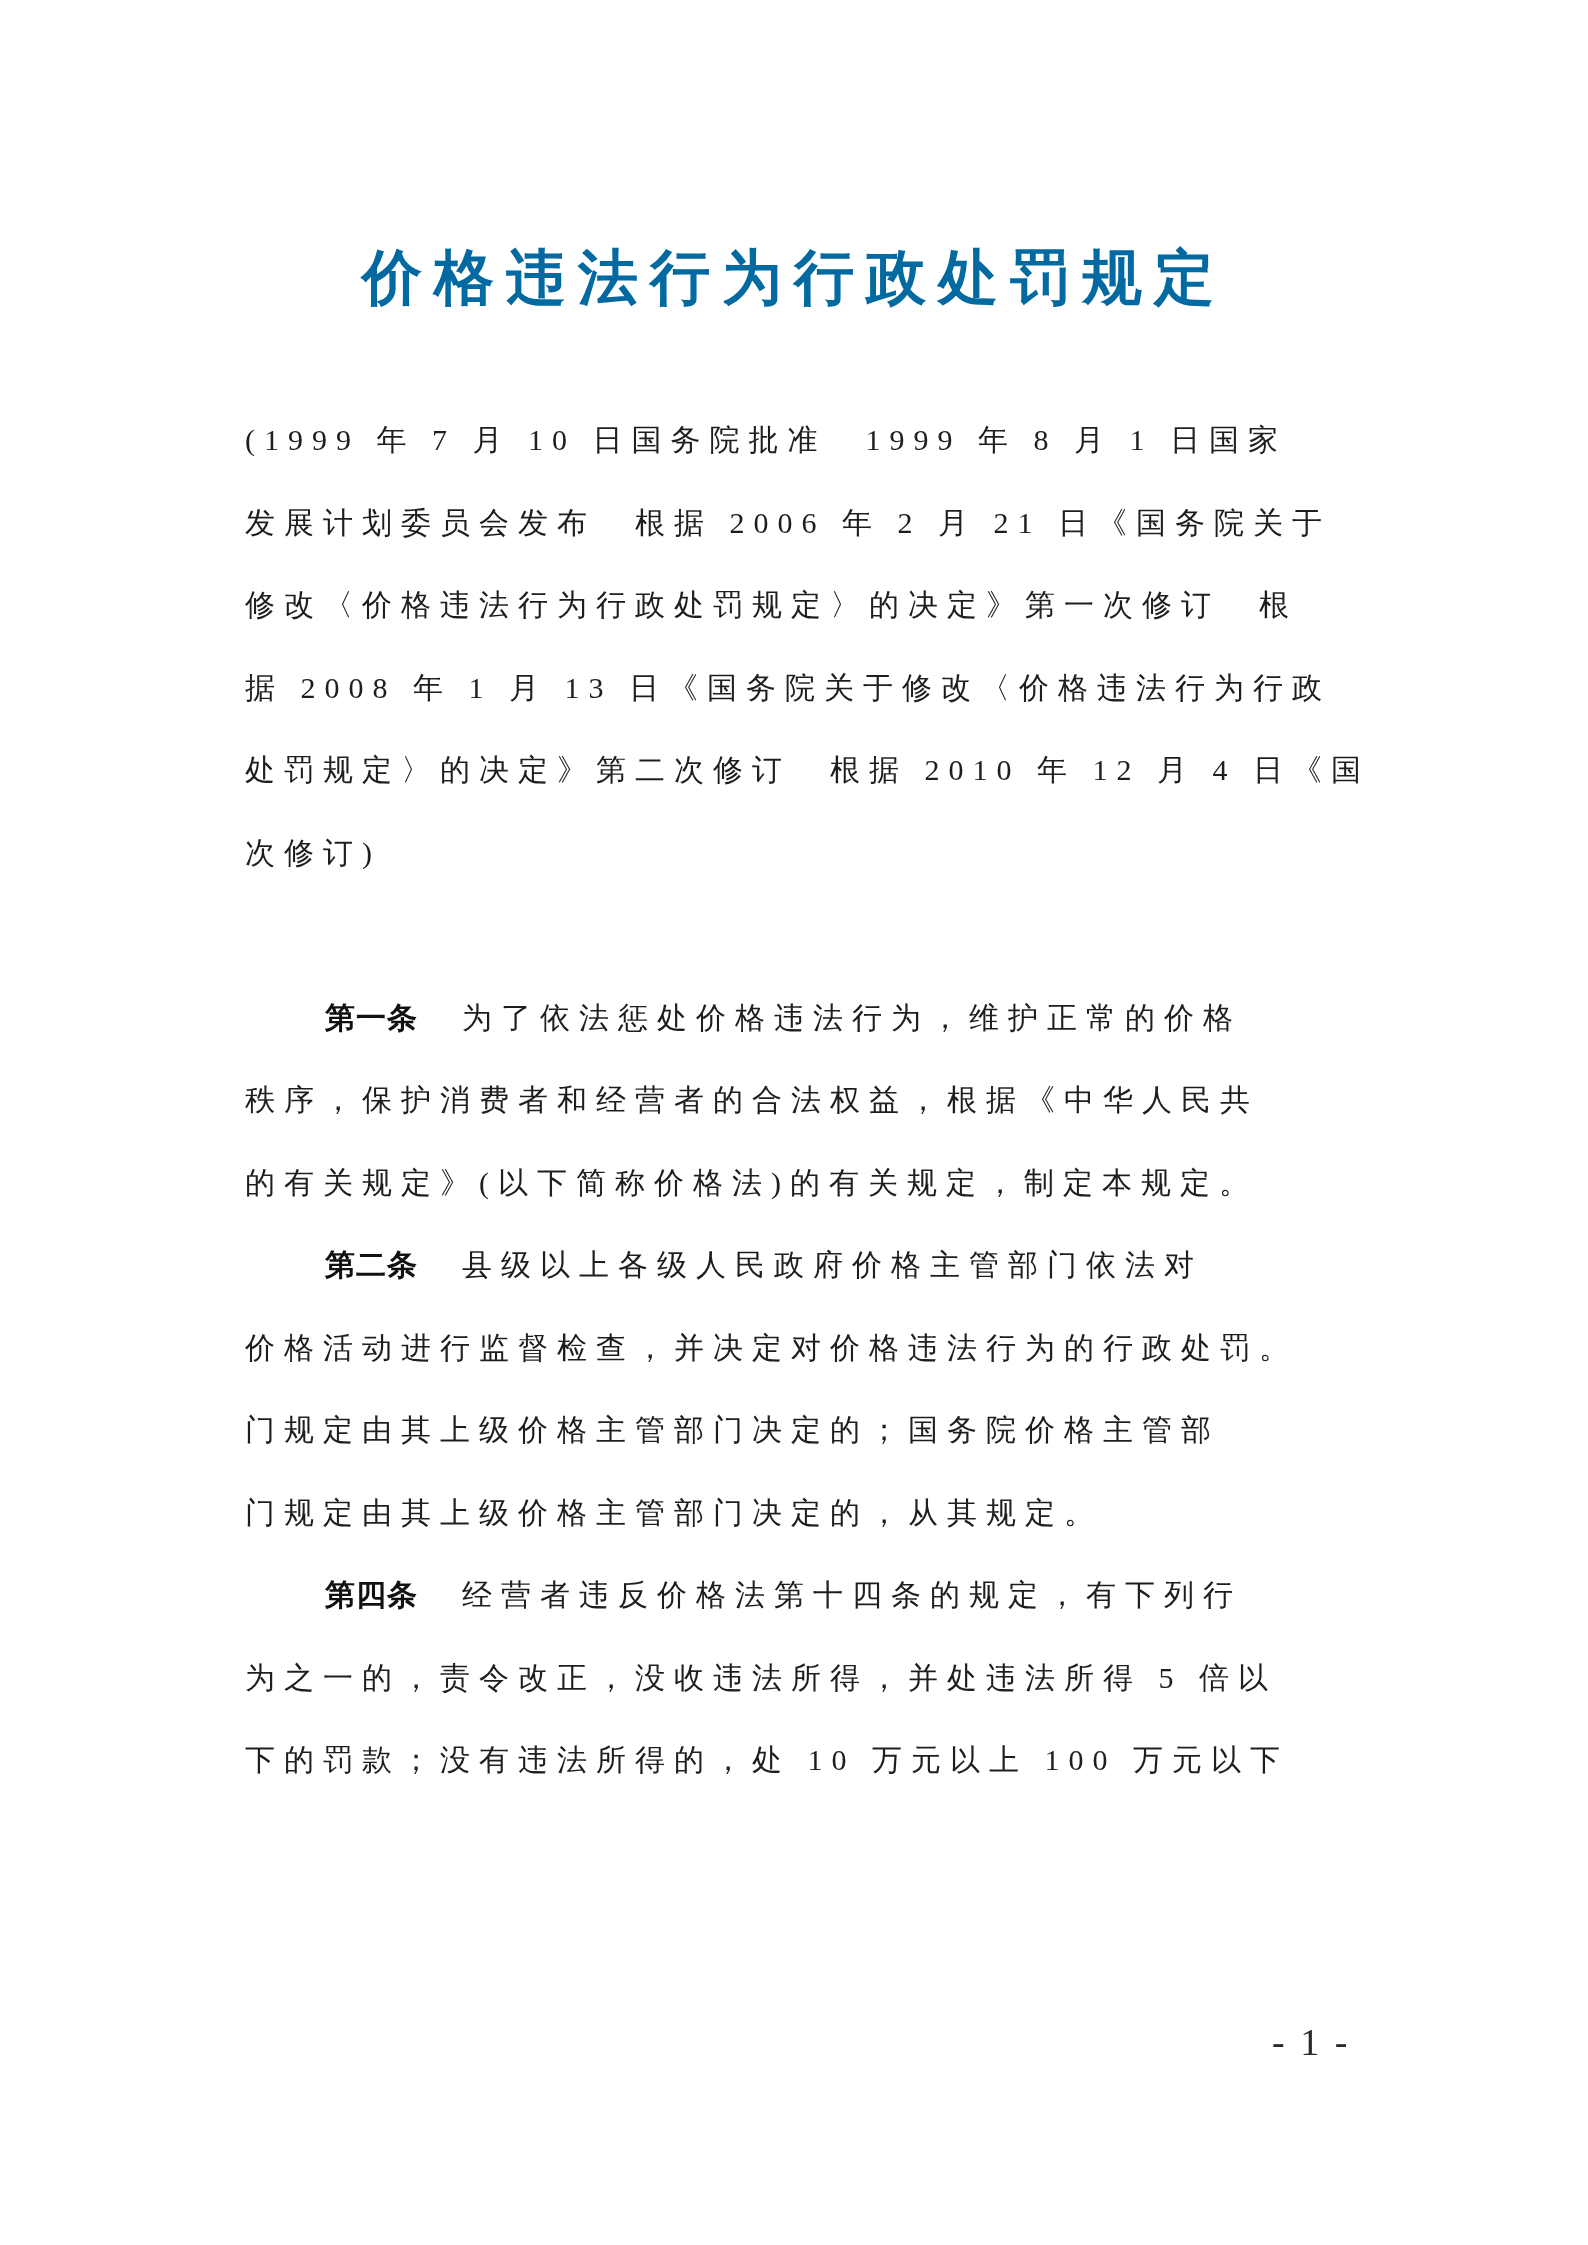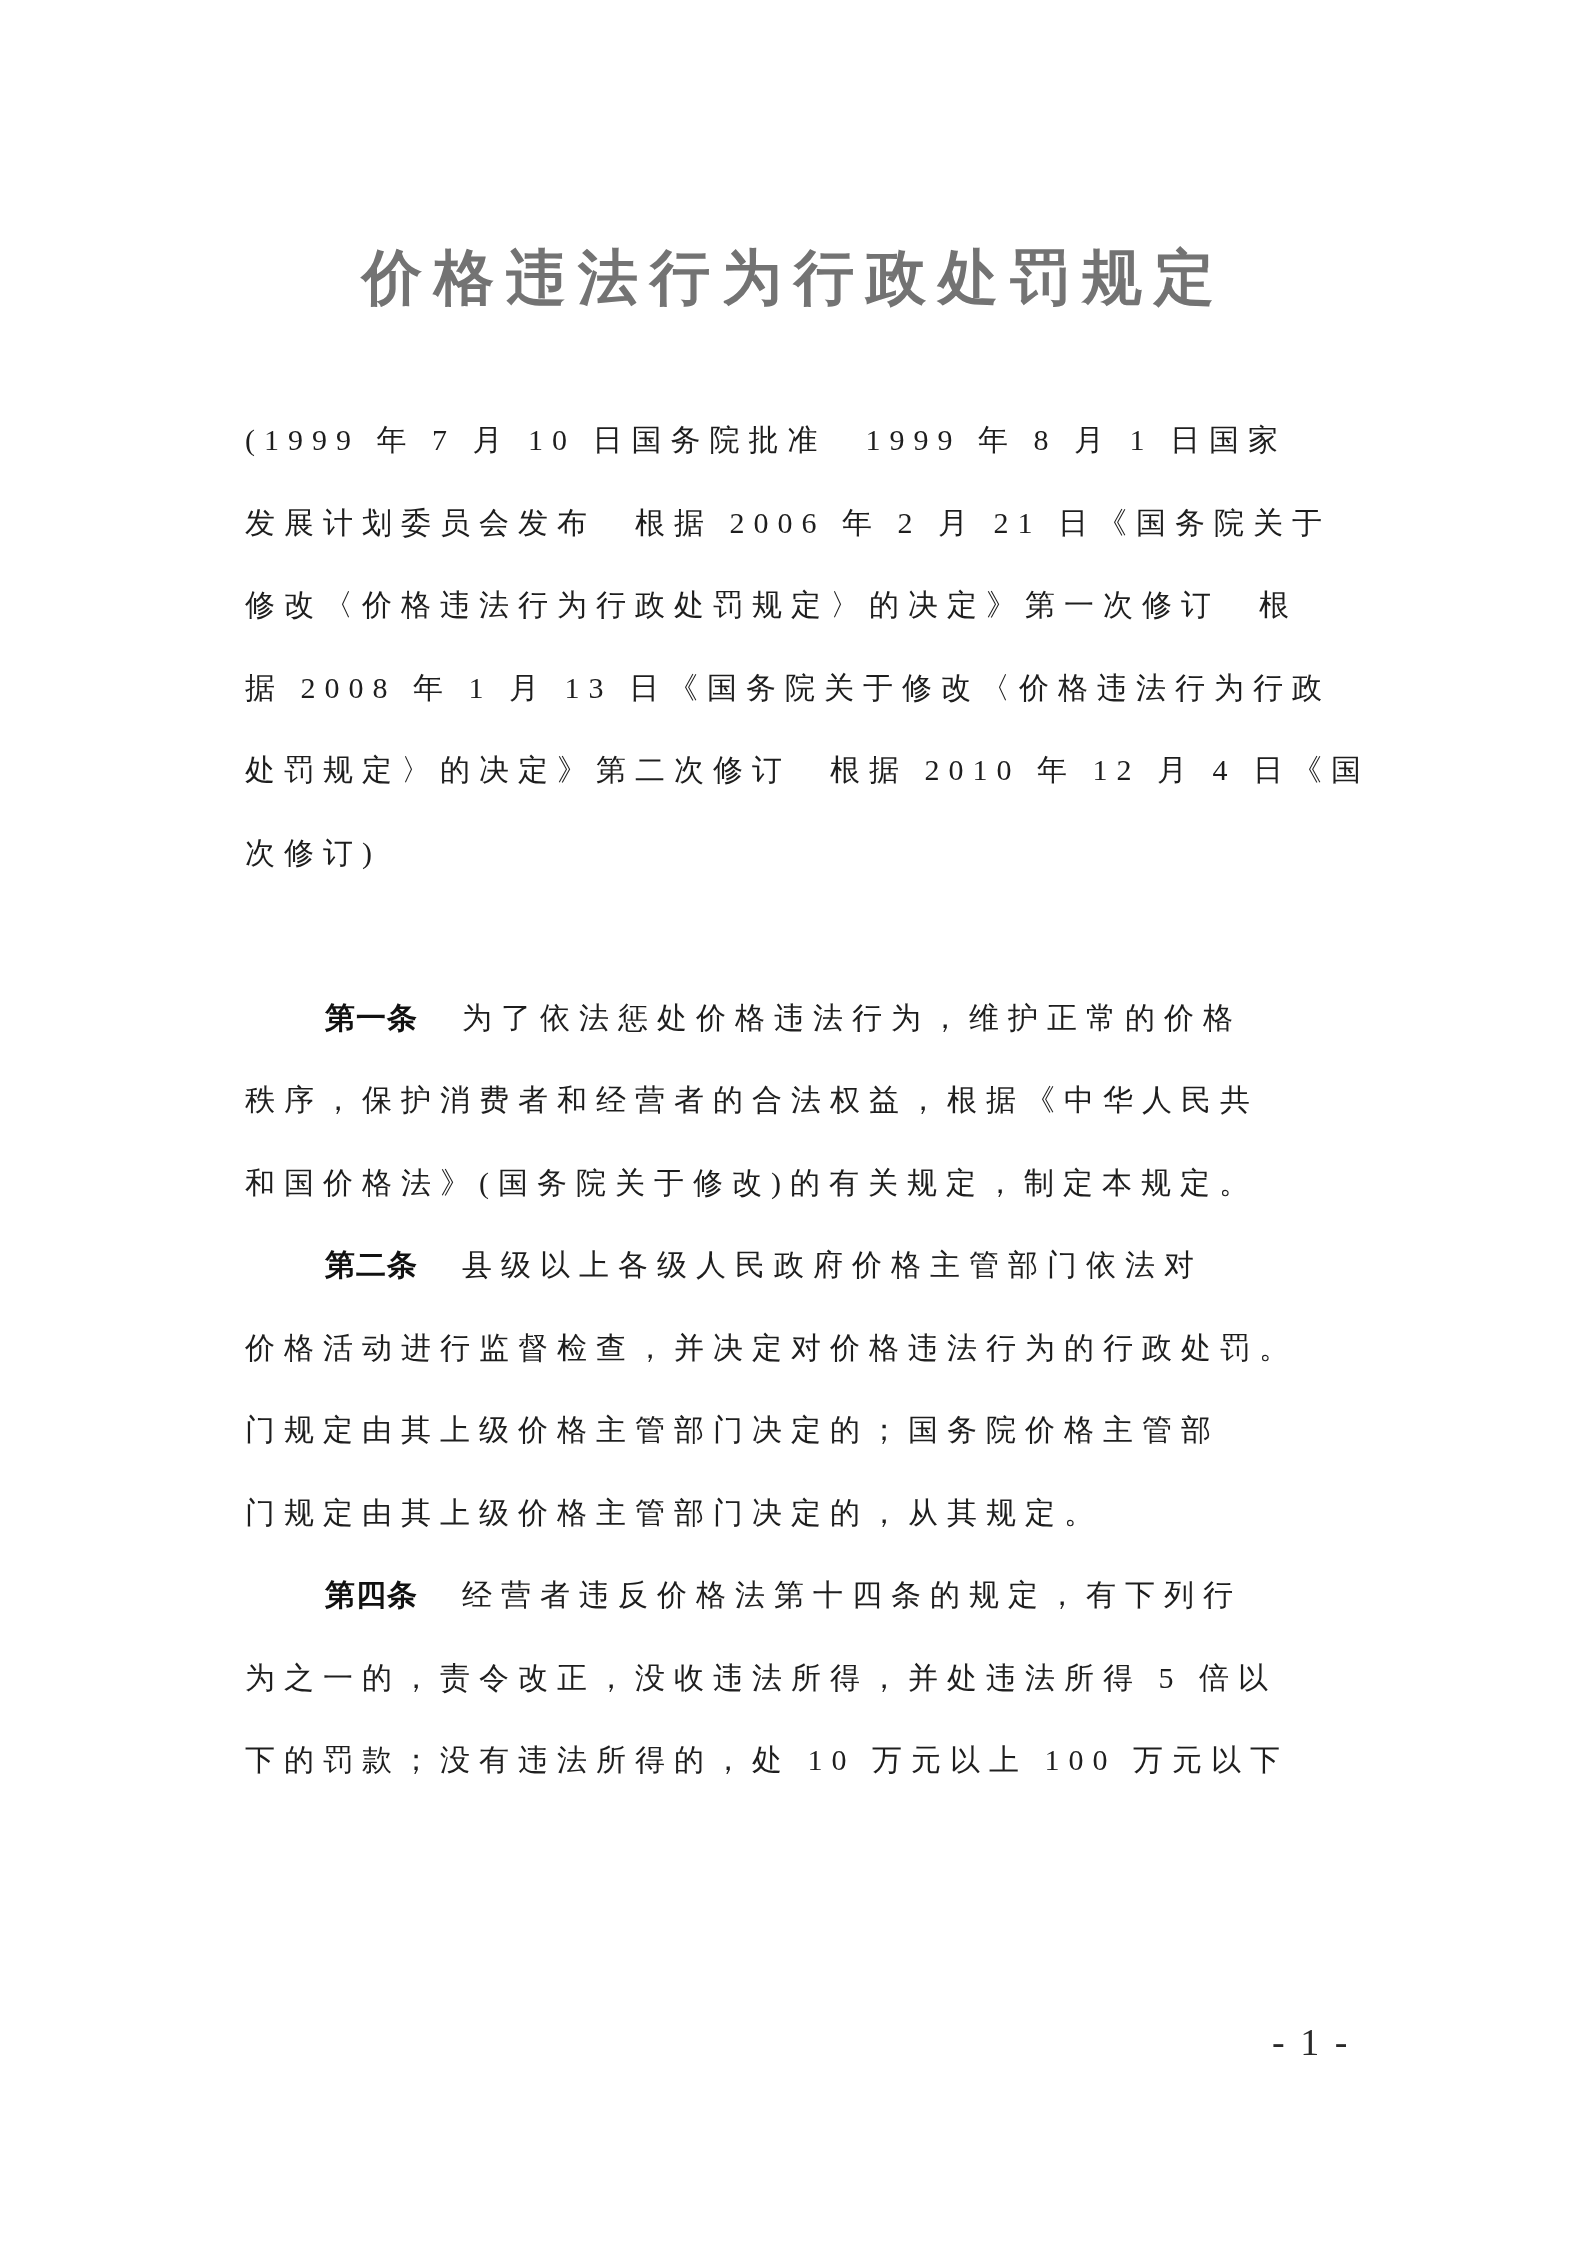--- a/index.html
+++ b/index.html
@@ -18,21 +18,21 @@
   }
   .doc-title {
     position: absolute;
     top: 238px;
     left: 0;
     width: 100%;
     text-align: center;
     font-size: 60px;
     font-weight: 600;
     letter-spacing: 12px;
-    color: #737373;
+    color: #0369a1;
     white-space: nowrap;
   }
   .doc-body {
     position: absolute;
     left: 245px;
     top: 399px;
     width: 1110px;
     font-size: 30px;
     line-height: 82.5px;
     letter-spacing: 9px;
@@ -91,21 +91,21 @@
       </div>
 
     <div class="articles">
 
         <div class="article">
           <div class="line first"><span class="article-label">第一条</span><span class="article-text">为了依法惩处价格违法行为，维护正常的价格</span></div>
           <div class="article-rest">
 
               <div class="line">秩序，保护消费者和经营者的合法权益，根据《中华人民共</div>
 
-              <div class="line">和国价格法》(国务院关于修改)的有关规定，制定本规定。</div>
+              <div class="line">的有关规定》(以下简称价格法)的有关规定，制定本规定。</div>
             </div>
         </div>
 
         <div class="article">
           <div class="line first"><span class="article-label">第二条</span><span class="article-text">县级以上各级人民政府价格主管部门依法对</span></div>
           <div class="article-rest">
 
               <div class="line">价格活动进行监督检查，并决定对价格违法行为的行政处罚。</div>
             </div>
         </div>

